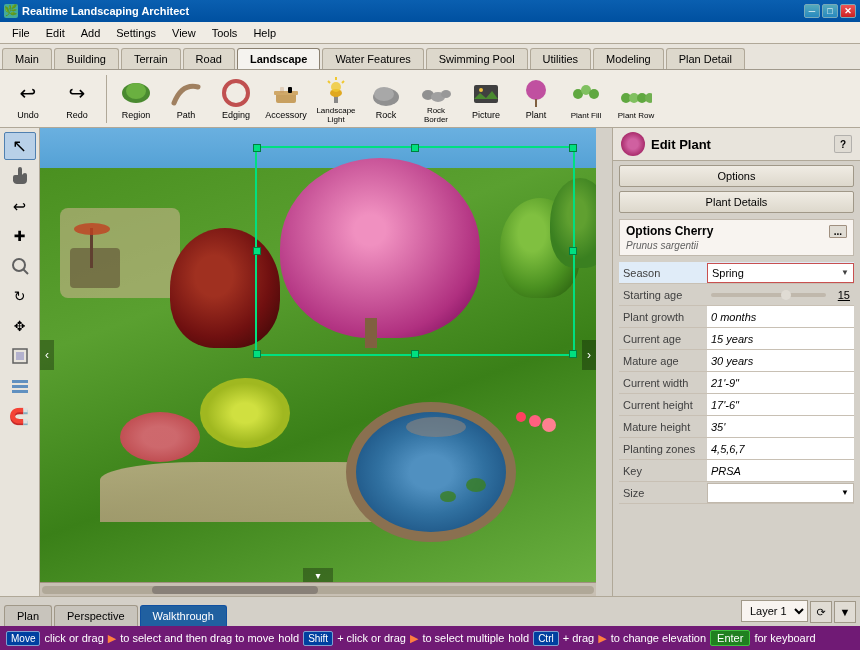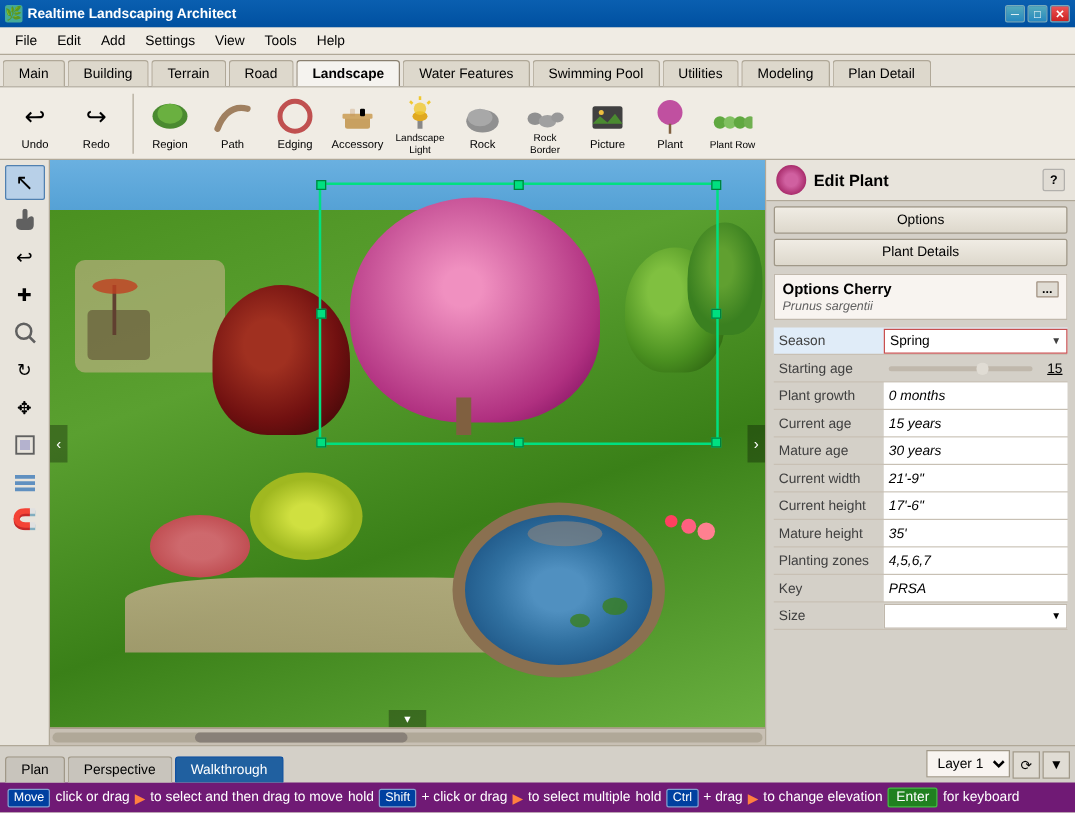--- a/index.html
+++ b/index.html
@@ -47,21 +47,21 @@
         radial-gradient(ellipse 200px 150px at 60% 40%, #8ab840 0%, transparent 50%),
         linear-gradient(to bottom, #4a8a20 0%, #3a7018 40%, #6a9030 70%, #8aaa40 100%);
     }
 
     
     #canvas-hscroll { height: 14px; background: #c8c0b4; border-top: 1px solid #a09080; display: flex; align-items: center; padding: 0 2px; }
     #hscroll-track { flex: 1; height: 8px; background: #b0a898; border-radius: 4px; position: relative; }
     #hscroll-thumb { position: absolute; left: 20%; width: 30%; height: 100%; background: #888078; border-radius: 4px; }
 
     
-    #right-panel { width: 248px; background: #d4d0c8; border-left: 1px solid #b0a898; display: flex; flex-direction: column; }
+    #right-panel { width: 248px; background: #d4d0c8; border-left: 1px solid #b0a898; display: flex; flex-direction: column; margin-left: 16px; }
     #edit-plant-header { background: #e8e4dc; border-bottom: 1px solid #b0a898; padding: 4px 8px; display: flex; align-items: center; gap: 6px; }
     .plant-icon { width: 24px; height: 24px; background: radial-gradient(ellipse, #d060a0 30%, #a02060 80%); border-radius: 50%; }
     #edit-plant-title { font-size: 13px; font-weight: bold; flex: 1; }
     .help-btn { width: 18px; height: 18px; border: 1px solid #8888; background: #e0dcd4; border-radius: 2px; display: flex; align-items: center; justify-content: center; font-size: 10px; cursor: pointer; font-weight: bold; }
 
     #panel-options-btn { margin: 4px 6px 2px; height: 22px; background: linear-gradient(to bottom, #f0ece4, #ddd8cc); border: 1px solid #a09888; border-radius: 2px; display: flex; align-items: center; justify-content: center; cursor: pointer; font-size: 11px; }
     #panel-details-btn { margin: 2px 6px 4px; height: 22px; background: linear-gradient(to bottom, #f0ece4, #ddd8cc); border: 1px solid #a09888; border-radius: 2px; display: flex; align-items: center; justify-content: center; cursor: pointer; font-size: 11px; }
 
     #plant-name-section { margin: 2px 6px; padding: 4px 6px; background: #f8f4f0; border: 1px solid #c0b8ac; }
     #plant-name { font-size: 12px; font-weight: bold; display: flex; align-items: center; justify-content: space-between; }
@@ -222,20 +222,30 @@
     <span>Picture</span>
   </div>
   <div class="tool-btn">
     <div class="tool-icon">
       <svg width="32" height="32" viewBox="0 0 32 32">
           <circle cx="16" cy="13" r="10" fill="#c050a0"></circle>
           <rect x="15" y="22" width="2" height="8" fill="#806040"></rect>
         </svg>
     </div>
     <span>Plant</span>
+  </div>
+  <div class="tool-btn">
+    <div class="tool-icon">
+      <svg width="32" height="32" viewBox="0 0 32 32">
+          <circle cx="8" cy="16" r="5" fill="#60a840"></circle>
+          <circle cx="16" cy="12" r="5" fill="#80c060"></circle>
+          <circle cx="24" cy="16" r="5" fill="#60a840"></circle>
+        </svg>
+    </div>
+    <span style="font-size:8px;">Plant Fill</span>
   </div>
   <div class="tool-btn">
     <div class="tool-icon">
       <svg width="32" height="32" viewBox="0 0 32 32">
           <circle cx="6" cy="20" r="5" fill="#60a840"></circle>
           <circle cx="14" cy="20" r="5" fill="#80c060"></circle>
           <circle cx="22" cy="20" r="5" fill="#60a840"></circle>
           <circle cx="30" cy="20" r="5" fill="#70b050"></circle>
         </svg>
     </div>

